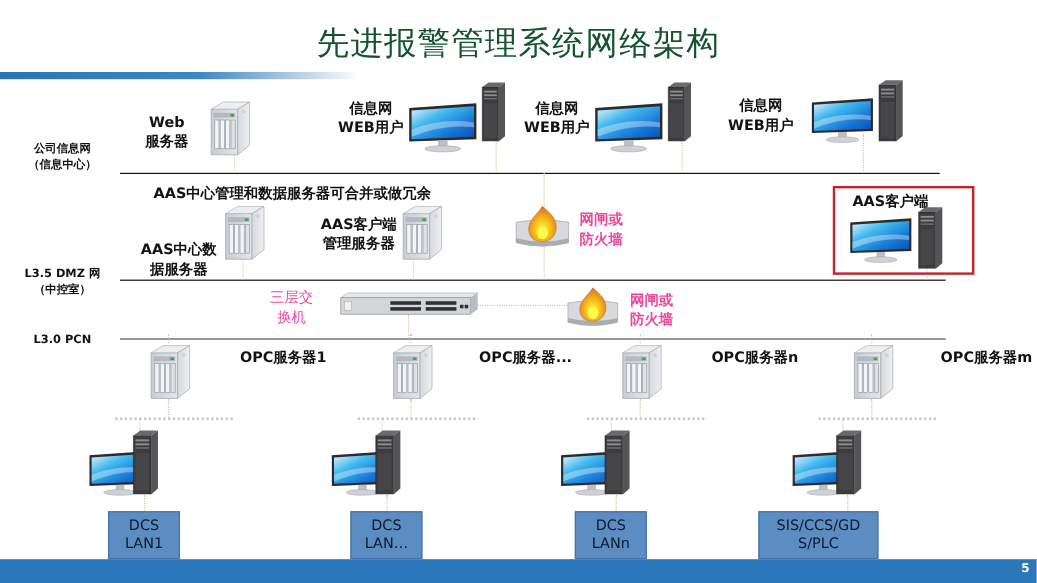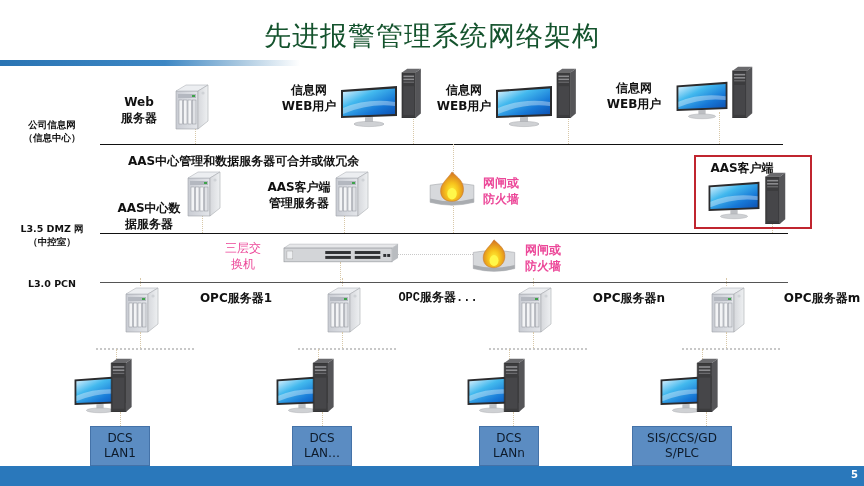--- a/index.html
+++ b/index.html
@@ -243,21 +243,21 @@
         <div class="lan1">DCS</div>
         <div class="lan2">LAN1</div>
       </div>
     </div>
   </div>
     <div class="abs" style="left: 314px; top: 284px;">
     <div class="abs vconn" style="left:28px;top:-6px;height:8px;"></div>
     <svg class="abs" style="left:10px;top:2px;" width="40" height="48">
         <use href="#sym-server"></use>
       </svg>
-    <div class="abs lbl lbl-left opc-label" style="left:64px;top:6px;width:120px;font-family:Liberation Mono, monospace;">OPC服务器...</div>
+    <div class="abs lbl lbl-left opc-label" style="left:64px;top:6px;width:120px;">OPC服务器...</div>
     <div class="abs vconn" style="left:28px;top:48px;height:16px;"></div>
     <div class="abs hconn" style="left:-16px;top:64px;width:98px;"></div>
     <div class="abs vconn" style="left:4px;top:65px;height:10px;"></div>
     <svg class="abs" style="left:-40px;top:90px;" width="56" height="40">
         <use href="#sym-monitor"></use>
       </svg>
     <svg class="abs" style="left:-4px;top:74px;" width="26" height="54">
         <use href="#sym-tower"></use>
       </svg>
     <div class="abs vconn" style="left:8px;top:128px;height:14px;"></div>

